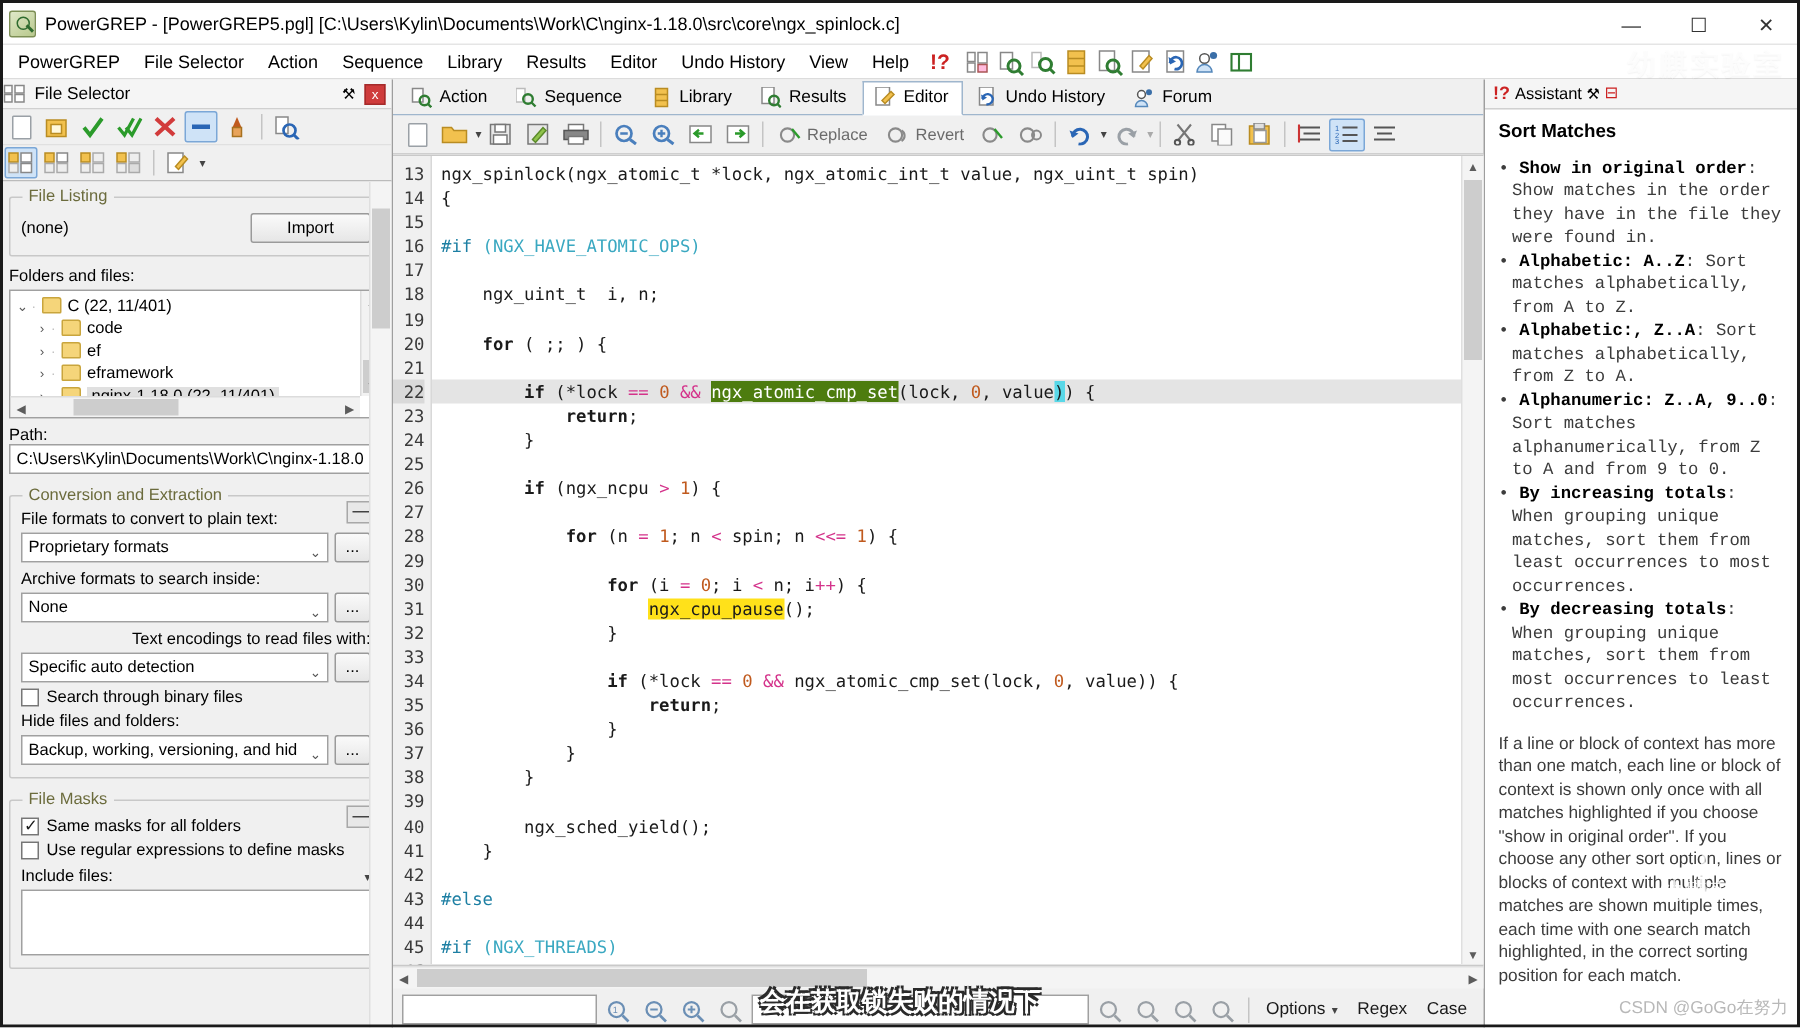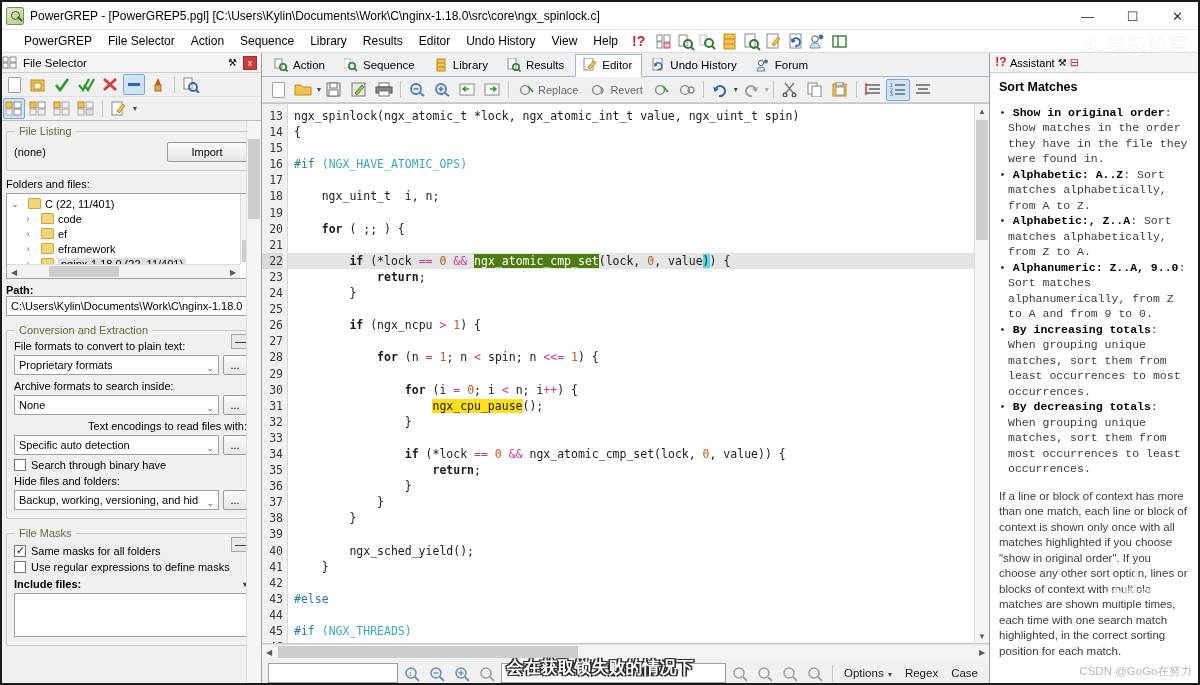--- a/index.html
+++ b/index.html
@@ -29,21 +29,21 @@
     content:""; position:absolute; left:10px; top:10px; width:6px; height:1.6px;
     background:#2f6b2f; transform:rotate(45deg);
   }
   .title-text { font-size:12px; color:#000; white-space:nowrap; }
   .win-buttons { position:absolute; right:0; top:0; height:28px; display:flex; }
   .win-btn { width:45px; height:28px; display:flex; align-items:center; justify-content:center;
              font-size:13px; color:#333; }
 
   
   .menubar { height:23px; background:#ffffff; display:flex; align-items:center;
-             padding-left:16px; border-bottom:1px solid #dcdcdc; }
+             padding-left:4px; border-bottom:1px solid #dcdcdc; }
   .menu-item { padding:3px 8px; font-size:12px; color:#000; cursor:default; white-space:nowrap; }
   .menubar-icons { display:flex; align-items:center; margin-left:6px; gap:3px; }
   .mi { width:19px; height:19px; position:relative; display:inline-block; }
 
   
   .ic-doc { width:13px; height:16px; background:#fff; border:1px solid #9aa0a6; border-radius:1px; }
 
   
   .body-wrap { display:flex; height:634px; }
 
@@ -106,21 +106,21 @@
   .field-row { display:flex; align-items:center; gap:4px; margin-top:3px; }
   .txtinput { flex:1; border:1px solid #a0a0a0; background:#fff; height:20px; padding:1px 4px;
               font-size:11px; line-height:17px; overflow:hidden; white-space:nowrap; }
   .combo { flex:1; border:1px solid #a0a0a0; background:#fff; height:20px; padding:1px 18px 1px 4px;
            font-size:11px; line-height:17px; position:relative; overflow:hidden; white-space:nowrap; }
   .combo .car { position:absolute; right:4px; top:4px; font-size:9px; color:#555; }
   .dots-btn { width:24px; height:20px; border:1px solid #9a9a9a;
               background:linear-gradient(#fafafa,#e6e6e6); font-size:11px;
               display:flex; align-items:center; justify-content:center; border-radius:2px;}
   .lbl-head { font-size:11px; display:flex; justify-content:space-between; align-items:center;
-              margin-top:5px;font-weight:bold; }
+              margin-top:5px; }
   .cbrow { display:flex; align-items:center; gap:5px; margin-top:4px; font-size:11px; }
   .cb { width:12px; height:12px; border:1px solid #767676; background:#fff; position:relative; flex:0 0 auto;}
   .cb.on::after { content:"✓"; position:absolute; left:1px; top:-2px; font-size:11px; color:#1a1a1a; }
   .textarea-box { border:1px solid #a0a0a0; background:#fff; height:44px; margin-top:3px; }
   .panel-vscroll { position:absolute; right:0; top:0; bottom:0; width:15px; background:#f4f4f4;
                    border-left:1px solid #dfdfdf; }
   .panel-vscroll .pthumb { position:absolute; left:1px; right:1px; top:18px; height:80px; background:#cdcdcd;}
 
   
   .center { flex:1; display:flex; flex-direction:column; background:#f0f0f0; min-width:0; }
@@ -483,21 +483,21 @@
         <div class="field-row">
           <span class="combo">
             <span>Specific auto detection</span>
             <span class="car">⌄</span>
           </span>
           <span class="dots-btn">...</span>
         </div>
 
         <div class="cbrow">
           <span class="cb"></span>
-          <span>Search through binary have</span>
+          <span>Search through binary files</span>
         </div>
 
         <div class="lbl" style="margin-top:4px;">Hide files and folders:</div>
         <div class="field-row">
           <span class="combo">
             <span>Backup, working, versioning, and hid</span>
             <span class="car">⌄</span>
           </span>
           <span class="dots-btn">...</span>
         </div>

